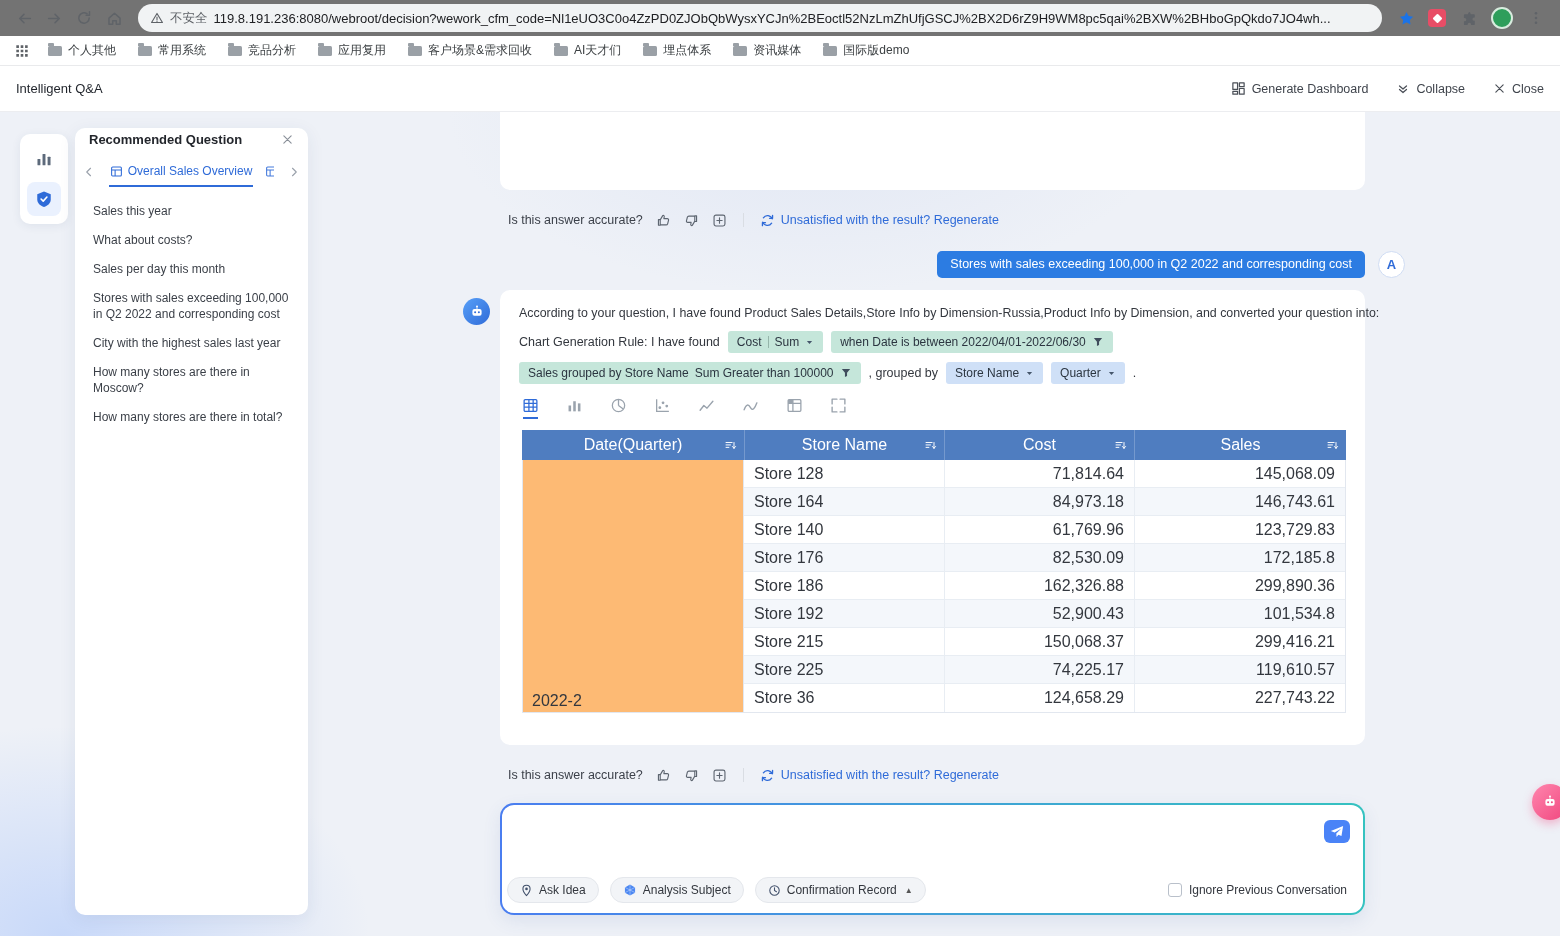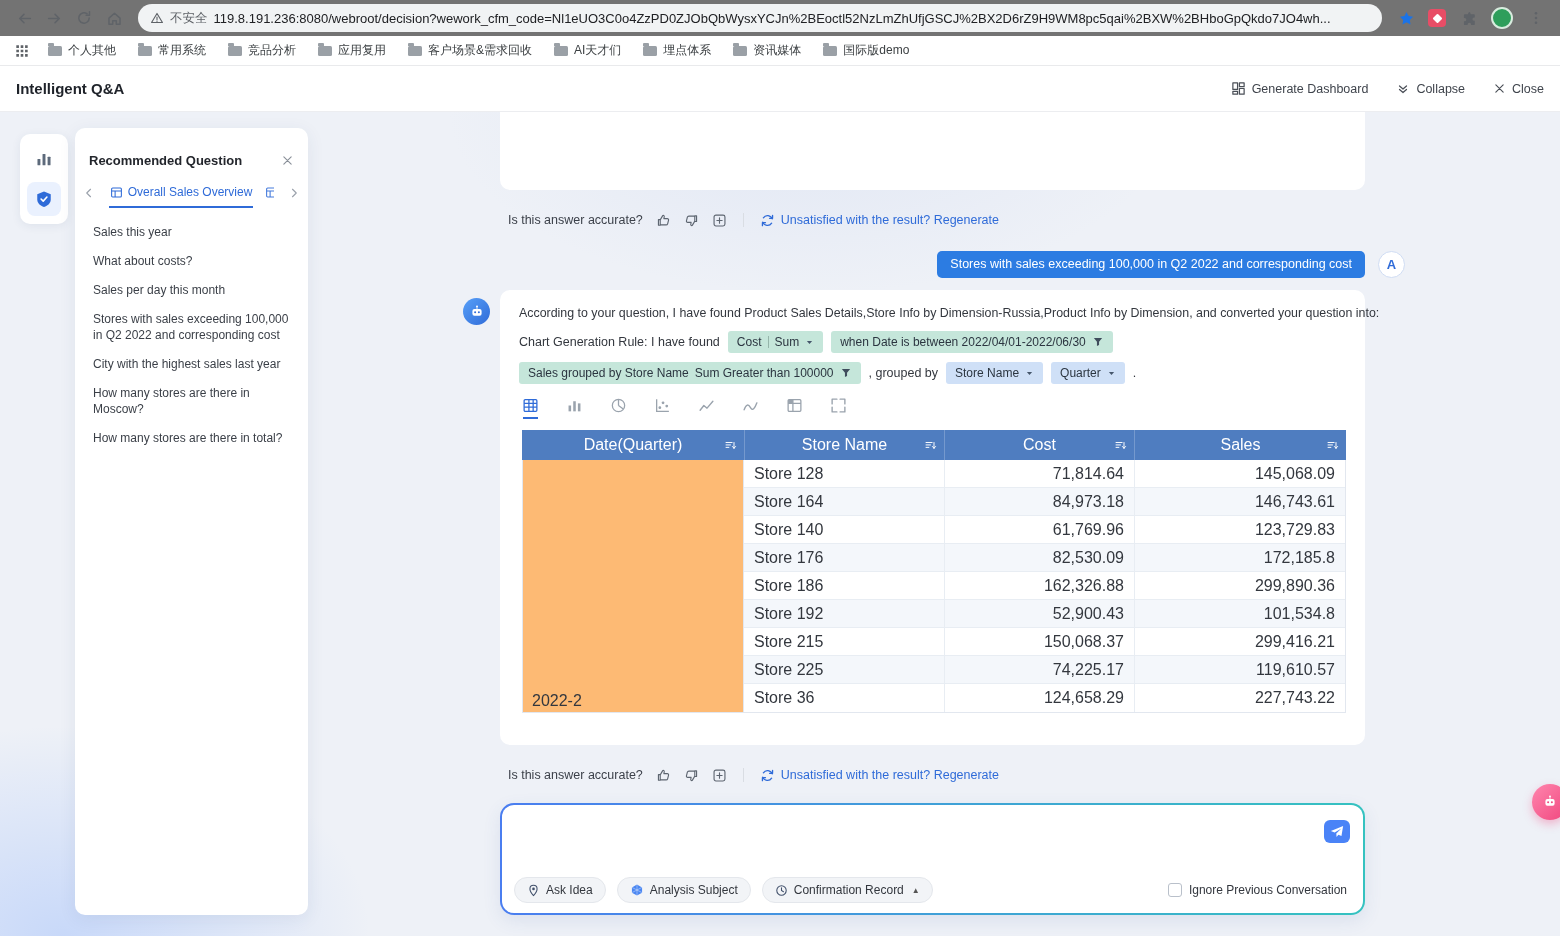--- a/index.html
+++ b/index.html
@@ -25,37 +25,37 @@
 
 .bookmarks-bar{height:30px;display:flex;align-items:center;padding:0 10px;gap:6px;background:#fff;border-bottom:1px solid #e9eaec}
 .bm-apps{width:24px;height:24px;display:flex;align-items:center;justify-content:center;color:#5f6368;flex:0 0 auto}
 .bm-item{display:flex;align-items:center;gap:6px;padding:3px 8px;border-radius:6px;cursor:pointer;flex:0 0 auto}
 .bm-label{font-size:12px;color:#3c4043;white-space:nowrap}
 .folder-ic{width:14px;height:10px;background:#9aa0a6;border-radius:1.5px;position:relative;flex:0 0 auto;margin-top:1px}
 .folder-ic::before{content:"";position:absolute;top:-3px;left:0;width:6px;height:3px;background:#9aa0a6;border-radius:1px 1px 0 0}
 
 
 .app-header{height:46px;background:#fff;display:flex;align-items:center;padding:0 16px;border-bottom:1px solid #ecedf0}
-.app-title{font-size:15px;font-weight:bold;color:#1f232a}
+.app-title{font-size:13px;font-weight:normal;color:#1f232a}
 .header-actions{margin-left:auto;display:flex;align-items:center;gap:28px}
 .h-action{display:flex;align-items:center;gap:6px;font-size:12.5px;color:#3f444c;cursor:pointer}
 .h-ic{display:flex;color:#4a4f57}
 
 
 .content{position:relative;height:824px;overflow:hidden;background:
  radial-gradient(440px 300px at 4% 100%, rgba(112,160,255,.30), rgba(112,160,255,0) 70%),
  radial-gradient(520px 260px at 52% 0%, rgba(185,200,235,.25), rgba(185,200,235,0) 70%),
  #eef1f7}
 
 .mini-rail{position:absolute;left:20px;top:22px;width:48px;padding:8px 0;background:#fff;border-radius:10px;box-shadow:0 2px 10px rgba(40,60,100,.08);display:flex;flex-direction:column;align-items:center;gap:6px}
 .rail-btn{width:34px;height:34px;border-radius:8px;display:flex;align-items:center;justify-content:center;color:#5d6a7b}
 .rail-btn.active{background:#eaf1fe}
 
 .rq-panel{position:absolute;left:75px;top:16px;width:233px;height:787px;background:#fff;border-radius:10px;box-shadow:0 4px 18px rgba(40,60,100,.08)}
-.rq-head{display:flex;align-items:center;justify-content:space-between;padding:25px 14px 10px}
+.rq-head{display:flex;align-items:center;justify-content:space-between;padding:4px 14px 10px}
 .rq-title{font-size:13px;font-weight:bold;color:#23262c}
 .rq-close{color:#8a9099;display:flex}
 .rq-tabs{display:flex;align-items:center;height:30px;padding:0 6px;gap:12px;overflow:hidden}
 .rq-arrow{color:#9aa1ab;display:flex;width:16px;justify-content:center;flex:0 0 auto}
 .rq-tab{flex:1;display:flex;align-items:center;justify-content:center;gap:5px;font-size:12px;color:var(--accent);height:100%;border-bottom:2px solid var(--accent);cursor:pointer;white-space:nowrap}
 .tab-ic{display:flex;color:var(--accent)}
 .rq-tab-clip{width:9px;height:15px;overflow:hidden;color:var(--accent);flex:0 0 auto;opacity:.9;cursor:pointer}
 .rq-list{list-style:none;padding:16px 18px}
 .rq-item{font-size:12px;color:#3a3f47;line-height:16px;margin-bottom:13px;cursor:pointer}
 
@@ -109,21 +109,21 @@
 .td.c1{width:200px;justify-content:flex-start}
 .td.c2{width:190px;justify-content:flex-end}
 .td.c3{width:211px;justify-content:flex-end}
 .td + .td{border-left:1px solid #e8edf3}
 
 
 .input-wrap{position:absolute;left:500px;top:691px;width:865px;height:112px;border-radius:14px;padding:2px;background:linear-gradient(90deg,var(--grad-start),var(--grad-end));box-shadow:0 6px 18px rgba(60,90,160,.10)}
 .input-inner{position:relative;width:100%;height:100%;background:#fff;border-radius:12px}
 .msg-input{position:absolute;left:14px;top:12px;right:64px;height:42px;border:none;outline:none;resize:none;font-family:inherit;font-size:13px;color:#202124;background:transparent}
 .send-btn{position:absolute;right:13px;top:15px;width:26px;height:23px;border-radius:6px;background:#4a83f7;display:flex;align-items:center;justify-content:center}
-.input-actions{position:absolute;left:12px;right:16px;bottom:10px;display:flex;align-items:center;gap:11px}
+.input-actions{position:absolute;left:5px;right:16px;bottom:10px;display:flex;align-items:center;gap:11px}
 .pill{display:flex;align-items:center;gap:6px;height:26px;padding:0 12px;border-radius:14px;background:#f2f4f7;border:1px solid #e4e7ec;font-size:12px;color:#33373e;cursor:pointer;white-space:nowrap}
 .p-ic{display:flex;color:#41506b}
 .up{font-size:8px;color:#555;margin-left:2px}
 .ignore{margin-left:auto;display:flex;align-items:center;gap:7px;font-size:12px;color:#33373e;cursor:pointer}
 .checkbox{width:14px;height:14px;border:1px solid #b9c0ca;border-radius:3px;background:#fff;flex:0 0 auto}
 
 .float-pink{position:absolute;right:-8px;top:672px;width:36px;height:36px;border-radius:50%;background:linear-gradient(135deg,#ff86ae,var(--pink));display:flex;align-items:center;justify-content:center;box-shadow:0 4px 10px rgba(240,70,126,.35)}
 </style>
 </head>
 <body>

